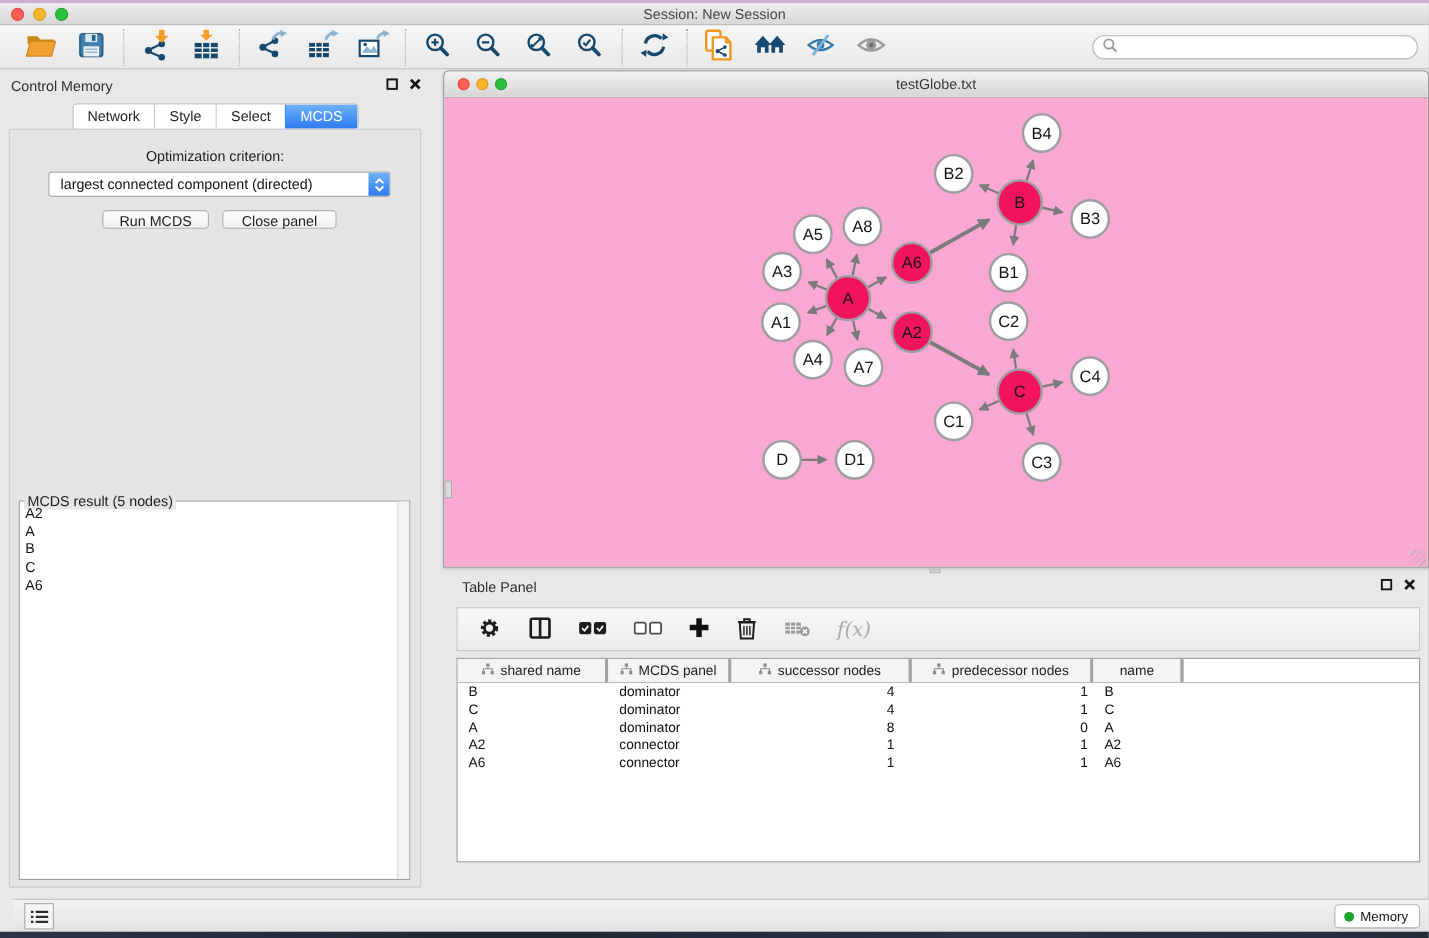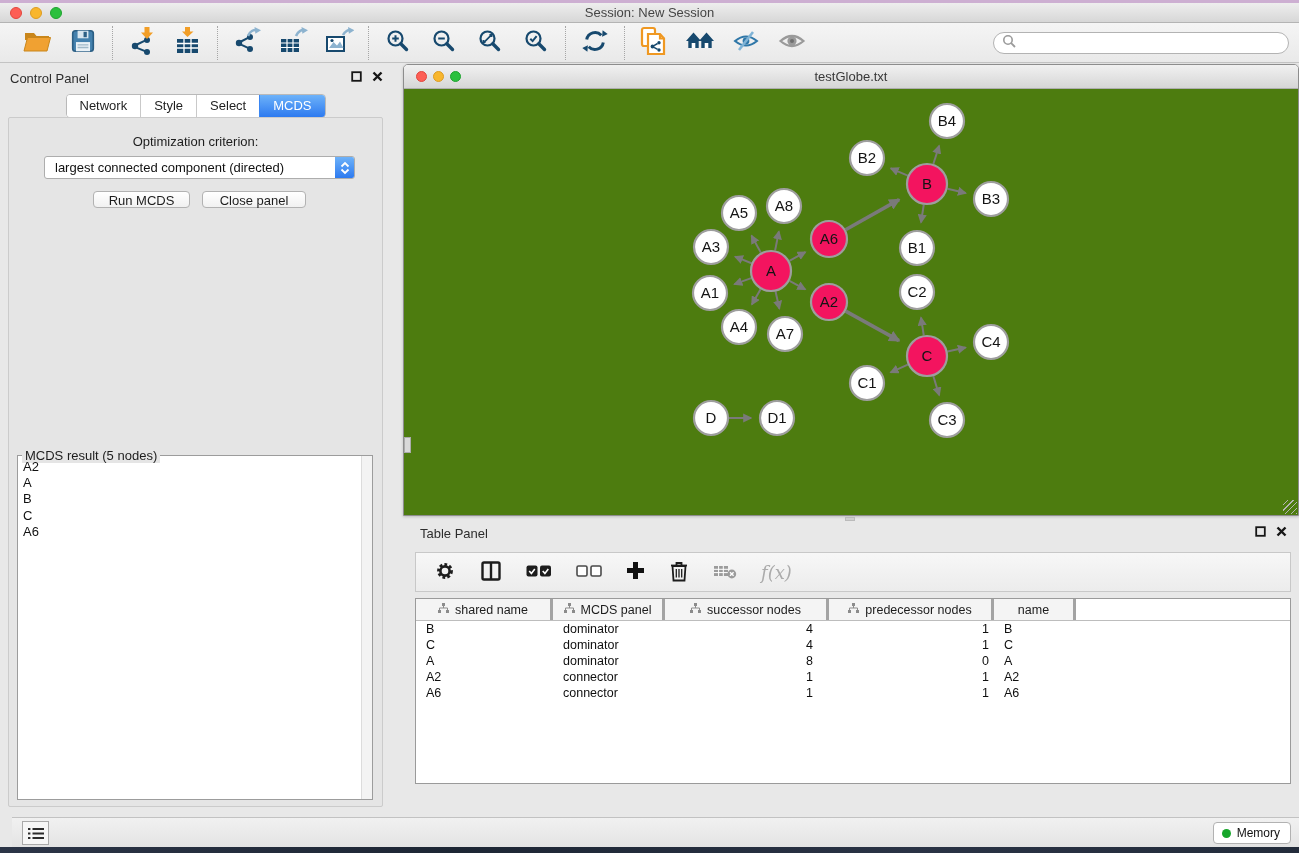--- a/index.html
+++ b/index.html
@@ -44,21 +44,21 @@
   .result-legend{position:absolute;top:-8px;left:4px;background:#e5e5e5;padding:0 3px;font-size:13px;color:#1d1d1d;}
   .result-list{position:absolute;left:1px;right:11px;top:3px;bottom:1px;overflow:hidden;font-size:13px;line-height:16.2px;padding-left:4px;color:#111;}
   .result-scroll{position:absolute;right:0;top:0;bottom:0;width:10px;background:#f3f3f3;border-left:1px solid #dcdcdc;}
 
   
   .network-window{position:absolute;left:403px;top:64px;width:896px;height:452px;border:1px solid #8d8d8d;border-radius:5px 5px 0 0;background:#fff;box-sizing:border-box;box-shadow:0 1px 3px rgba(0,0,0,.18);}
   .nw-titlebar{position:relative;height:23px;background:linear-gradient(#f1f1f1,#d6d6d6);border-bottom:1px solid #aeaeae;border-radius:4px 4px 0 0;}
   .nw-traffic{position:absolute;left:12px;top:6px;display:flex;gap:6px;}
   .nw-traffic .light{width:11px;height:11px;}
   .nw-title{text-align:center;line-height:23px;font-size:13px;color:#383838;}
-  .nw-canvas{position:absolute;left:0;top:24px;right:0;bottom:0;background:#4d7c0f;overflow:hidden;}
+  .nw-canvas{position:absolute;left:0;top:24px;right:0;bottom:0;background:#f9a8d4;overflow:hidden;}
   .nw-scroll-thumb{position:absolute;left:0;top:348px;width:7px;height:16px;background:#d9d9d9;border:1px solid #ababab;box-sizing:border-box;}
   .nw-grip{position:absolute;right:1px;bottom:1px;width:14px;height:14px;background:
     repeating-linear-gradient(135deg,transparent 0 3px,#b5b5b5 3px 4px);}
   .splitter-handle{position:absolute;left:845px;top:517px;width:10px;height:4px;background:#cfcfcf;border:1px solid #bbb;box-sizing:border-box;}
 
   
   .table-panel{position:absolute;left:403px;top:520px;width:896px;height:297px;}
   .tp-title{position:absolute;left:17px;top:6px;font-size:13px;color:#2d2d2d;}
   .tp-toolbar{position:absolute;left:12px;right:8px;top:32px;height:40px;background:linear-gradient(#f7f7f7,#ececec);border:1px solid #c8c8c8;display:flex;align-items:center;gap:24px;padding-left:18px;box-sizing:border-box;}
   .tp-btn{background:none;border:none;padding:0;display:flex;align-items:center;}
@@ -249,21 +249,21 @@
       <div class="search-box">
       <span id="search-icon-slot"><svg width="14" height="14" viewBox="0 0 14 14">
             <circle cx="6" cy="6" r="4.2" fill="none" stroke="#9b9b9b" stroke-width="1.6"></circle>
             <path d="M9.2 9.2L13 13" stroke="#9b9b9b" stroke-width="1.8"></path>
           </svg></span>
       <input placeholder="" style="">
     </div>
   </div>
 
   <div class="control-panel">
-    <div class="cp-title">Control Panel</div>
+    <div class="cp-title">Control Memory</div>
     <div class="panel-btns">
       <button class="pb">
           <svg width="11" height="11" viewBox="0 0 11 11">
             <rect x="1.2" y="1.2" width="8.6" height="8.6" fill="none" stroke="#161616" stroke-width="1.8"></rect>
           </svg>
         </button>
       <button class="pb">
           <svg width="11" height="11" viewBox="0 0 11 11">
             <path d="M1.5 1.5l8 8M9.5 1.5l-8 8" stroke="#161616" stroke-width="2.4"></path>
           </svg>

